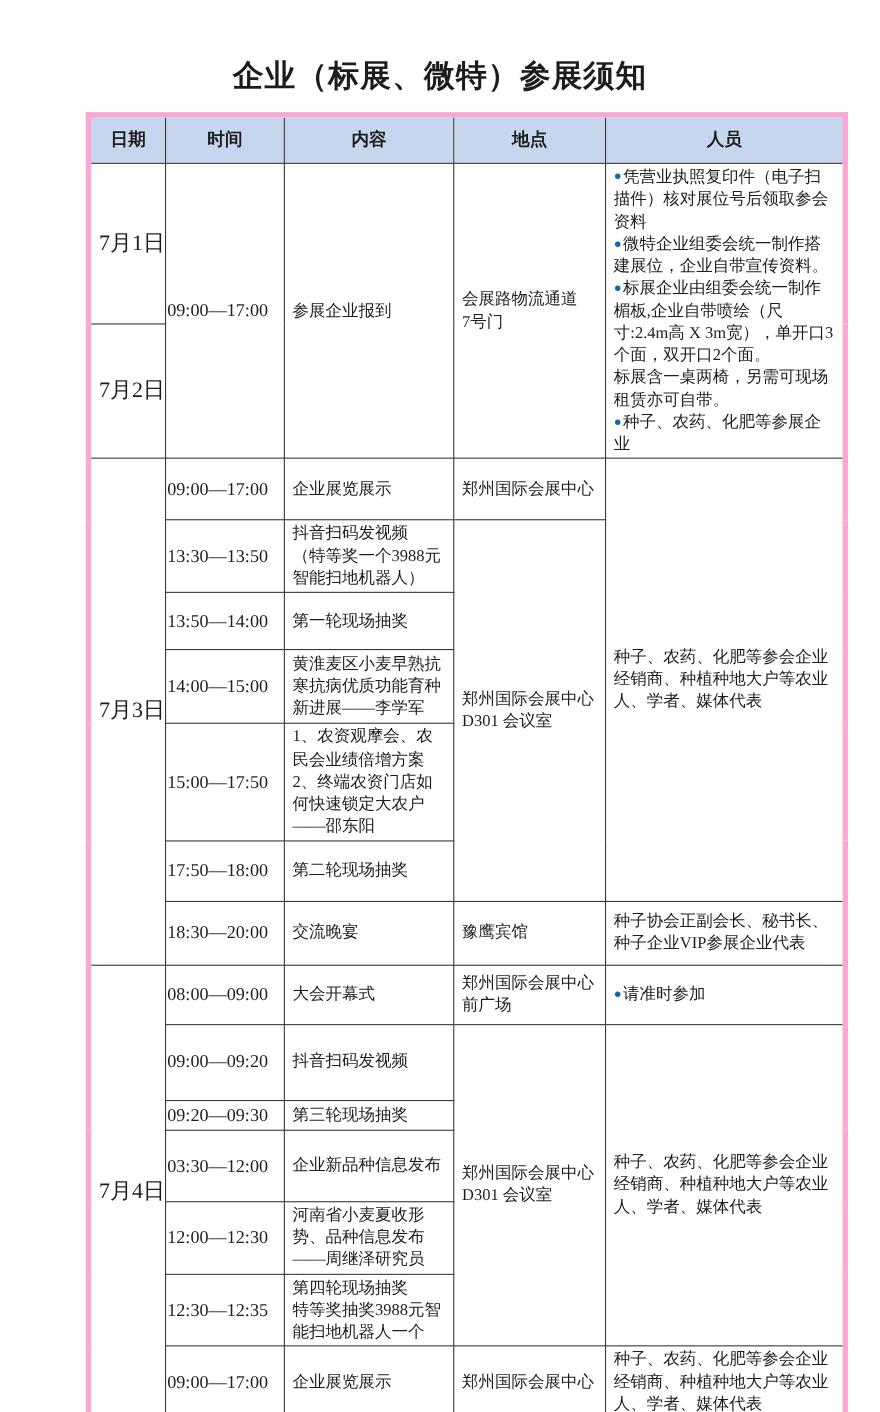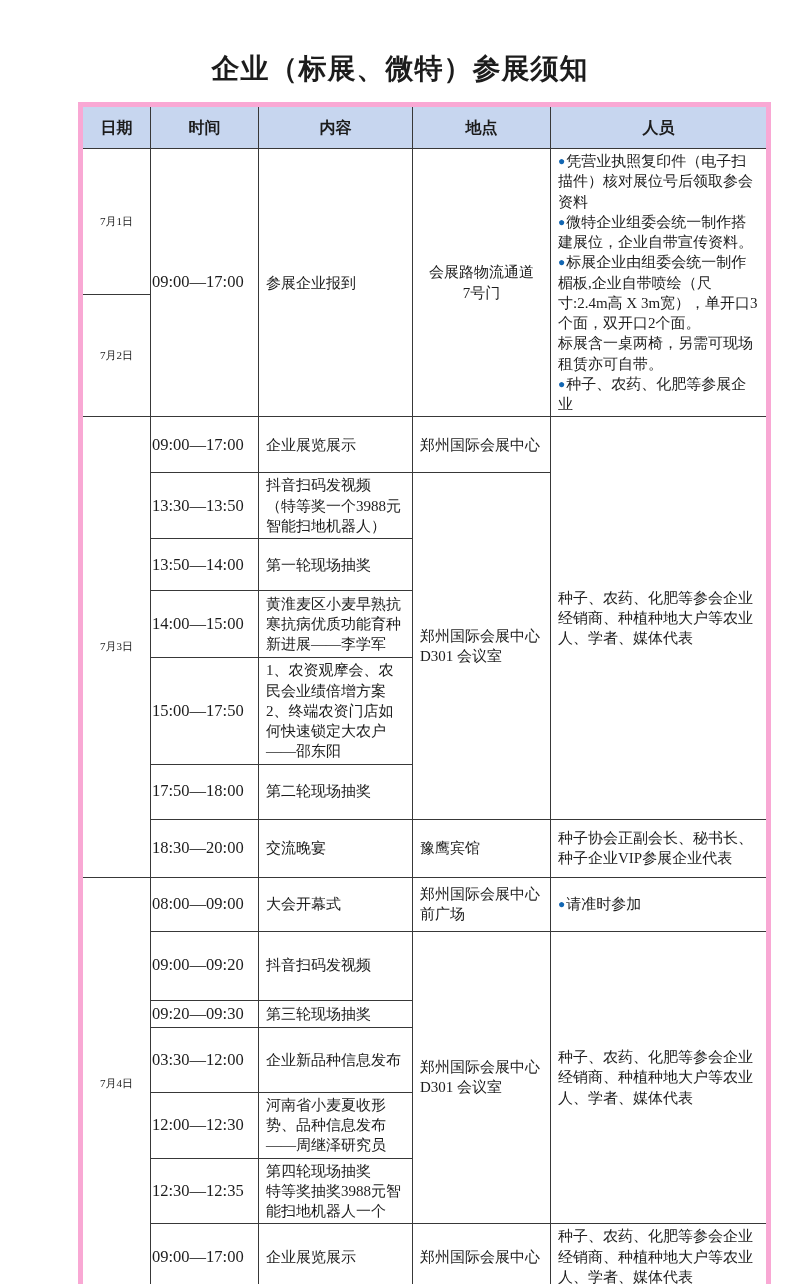--- a/index.html
+++ b/index.html
@@ -22,23 +22,23 @@
     padding:2px 7px;
     font-size:15px;line-height:1.35;
     vertical-align:middle;
     overflow:hidden;
   }
   thead th{
     background:#c7d6ef;
     font-weight:bold;font-size:16px;text-align:center;
   }
   td.time{font-size:16.5px;padding:2px 1px;white-space:nowrap;}
-  td.date{text-align:center;font-size:11px;white-space:nowrap;}
+  td.date{text-align:center;font-size:20px;white-space:nowrap;}
   td.pre{white-space:pre-line;}
-  td.center{text-align:center;}
+  td.center{}
   td.top{vertical-align:top;}
   p.note{margin:0;}
   .bullet{color:#1266b2;font-size:12px;margin-right:1px;vertical-align:1px;}
 </style>
 </head>
 <body>
 
 <h1 class="title">企业（标展、微特）参展须知</h1>
 
 <table class="schedule">

